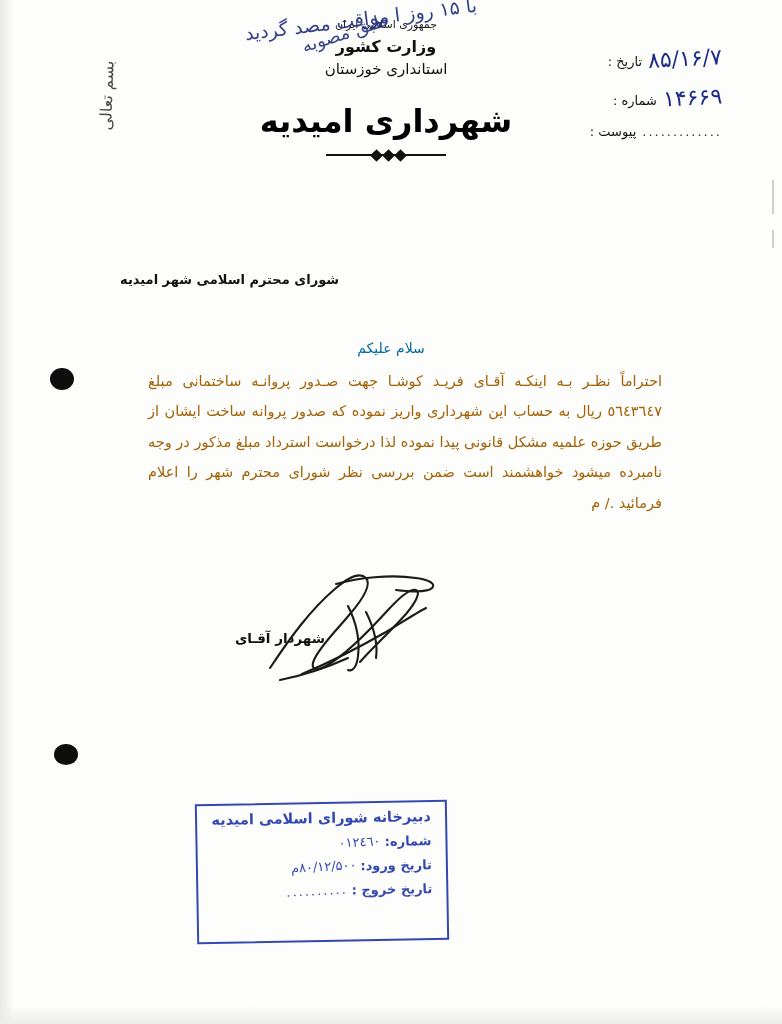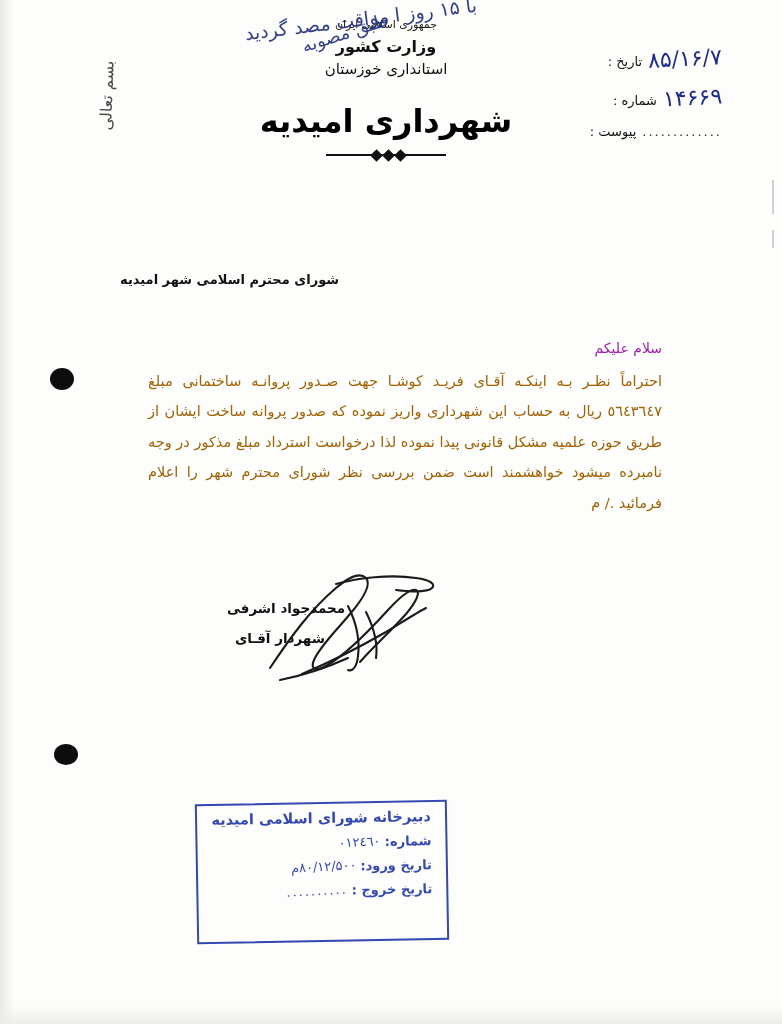--- a/index.html
+++ b/index.html
@@ -175,23 +175,23 @@
     text-align: left;
     font-size: 13px;
     font-weight: bold;
     color: #111;
   }
   .salutation {
     position: absolute;
     top: 340px;
     right: 120px;
     left: 120px;
-    text-align: right;
+    text-align: center;
     font-size: 14px;
-    color: #a21caf;
+    color: #0369a1;
   }
   .body-text {
     position: absolute;
     top: 366px;
     right: 120px;
     left: 148px;
     text-align: justify;
     direction: rtl;
     font-size: 14.5px;
     line-height: 2.1;
@@ -345,21 +345,20 @@
     <g fill="none" stroke="#1b1b1b" stroke-width="2.1" stroke-linecap="round" stroke-linejoin="round">
       <path d="M30 120 C50 90, 70 62, 96 40 C110 28, 120 24, 126 30 C132 37, 122 52, 110 66 C96 83, 80 98, 74 112 C70 121, 76 124, 86 118 C104 108, 128 84, 148 62 C160 49, 170 40, 176 42 C181 44, 176 54, 166 66 C152 82, 132 100, 120 114"></path>
       <path d="M96 36 C118 30, 150 26, 176 30 C190 32, 196 36, 192 40 C188 44, 172 44, 156 42"></path>
       <path d="M62 126 C86 116, 118 100, 146 84 C164 73, 178 64, 186 60"></path>
       <path d="M108 58 C116 74, 120 92, 118 108 C117 118, 113 124, 108 122"></path>
       <path d="M126 64 C134 80, 138 96, 136 110"></path>
       <path d="M40 132 C60 128, 86 120, 108 110"></path>
     </g>
   </svg>
 
-  <div class="sign-name">محمدجواد اشرفی</div>
   <div class="sign-title">شهردار آقـای</div>
 
   <div class="stamp">
     <div class="stamp-title">دبیرخانه شورای اسلامی امیدیه</div>
     <div class="stamp-row">
       <span class="lbl">شماره:</span>
       <span class="val">۰۱۲٤٦٠</span>
     </div>
     <div class="stamp-row">
       <span class="lbl">تاریخ ورود:</span>

